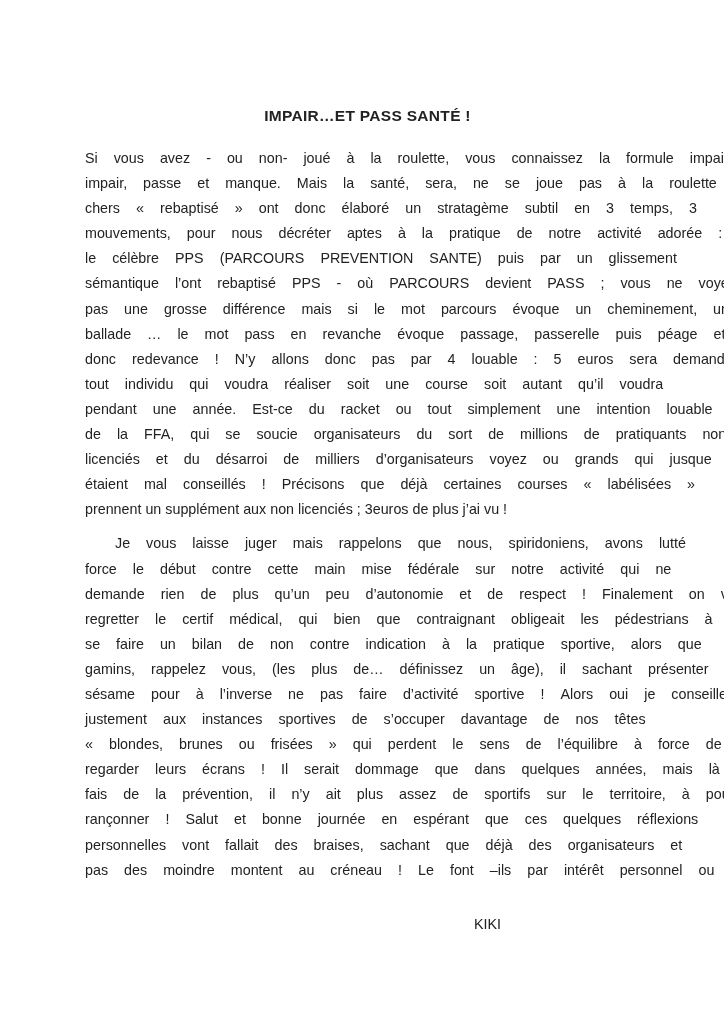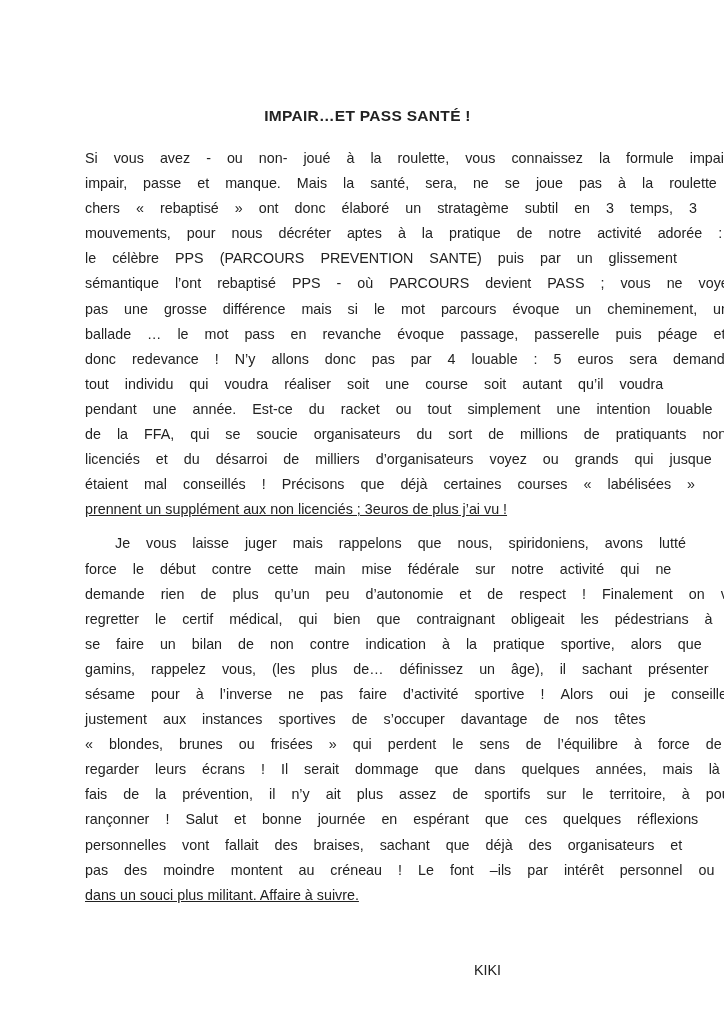--- a/index.html
+++ b/index.html
@@ -41,38 +41,36 @@
     display: flex;
     justify-content: space-between;
     height: 25.1px;
     line-height: 25.1px;
     white-space: pre;
     gap: 16px;
   }
   .line.last {
     display: block;
     white-space: pre;
-    text-decoration: underline;
   }
   .line.indent {
     padding-left: 30px;
   }
   .signature {
     position: absolute;
     top: 912px;
     left: 85px;
     width: 555px;
     padding-left: 250px;
     box-sizing: content-box;
     width: 305px;
     text-align: center;
     font-size: 14.3px;
     line-height: 25.1px;
     color: #222222;
-    margin-top: 46px;
   }
 </style>
 </head>
 <body>
 
 <div class="page">
   <h1 class="doc-title">IMPAIR…ET PASS SANTÉ !</h1>
 
   <div class="doc-body">
       <div class="paragraph">
@@ -100,18 +98,17 @@
         <div class="line"><span>se</span><span>faire</span><span>un</span><span>bilan</span><span>de</span><span>non</span><span>contre</span><span>indication</span><span>à</span><span>la</span><span>pratique</span><span>sportive,</span><span>alors</span><span>que</span></div>
         <div class="line"><span>gamins,</span><span>rappelez</span><span>vous,</span><span>(les</span><span>plus</span><span>de…</span><span>définissez</span><span>un</span><span>âge),</span><span>il</span><span>sachant</span><span>présenter</span><span>un</span></div>
         <div class="line"><span>sésame</span><span>pour</span><span>à</span><span>l’inverse</span><span>ne</span><span>pas</span><span>faire</span><span>d’activité</span><span>sportive</span><span>!</span><span>Alors</span><span>oui</span><span>je</span><span>conseille</span></div>
         <div class="line"><span>justement</span><span>aux</span><span>instances</span><span>sportives</span><span>de</span><span>s’occuper</span><span>davantage</span><span>de</span><span>nos</span><span>têtes</span></div>
         <div class="line"><span>«</span><span>blondes,</span><span>brunes</span><span>ou</span><span>frisées</span><span>»</span><span>qui</span><span>perdent</span><span>le</span><span>sens</span><span>de</span><span>l’équilibre</span><span>à</span><span>force</span><span>de</span></div>
         <div class="line"><span>regarder</span><span>leurs</span><span>écrans</span><span>!</span><span>Il</span><span>serait</span><span>dommage</span><span>que</span><span>dans</span><span>quelques</span><span>années,</span><span>mais</span><span>là</span><span>je</span></div>
         <div class="line"><span>fais</span><span>de</span><span>la</span><span>prévention,</span><span>il</span><span>n’y</span><span>ait</span><span>plus</span><span>assez</span><span>de</span><span>sportifs</span><span>sur</span><span>le</span><span>territoire,</span><span>à</span><span>pouvoir</span></div>
         <div class="line"><span>rançonner</span><span>!</span><span>Salut</span><span>et</span><span>bonne</span><span>journée</span><span>en</span><span>espérant</span><span>que</span><span>ces</span><span>quelques</span><span>réflexions</span></div>
         <div class="line"><span>personnelles</span><span>vont</span><span>fallait</span><span>des</span><span>braises,</span><span>sachant</span><span>que</span><span>déjà</span><span>des</span><span>organisateurs</span><span>et</span></div>
         <div class="line"><span>pas</span><span>des</span><span>moindre</span><span>montent</span><span>au</span><span>créneau</span><span>!</span><span>Le</span><span>font</span><span>–ils</span><span>par</span><span>intérêt</span><span>personnel</span><span>ou</span></div>
-        <div class="line last">dans un souci plus militant. Affaire à suivre.</div>
       </div>
     </div>
 
   <div class="signature">KIKI</div>
 </div>
 
 </body></html>

